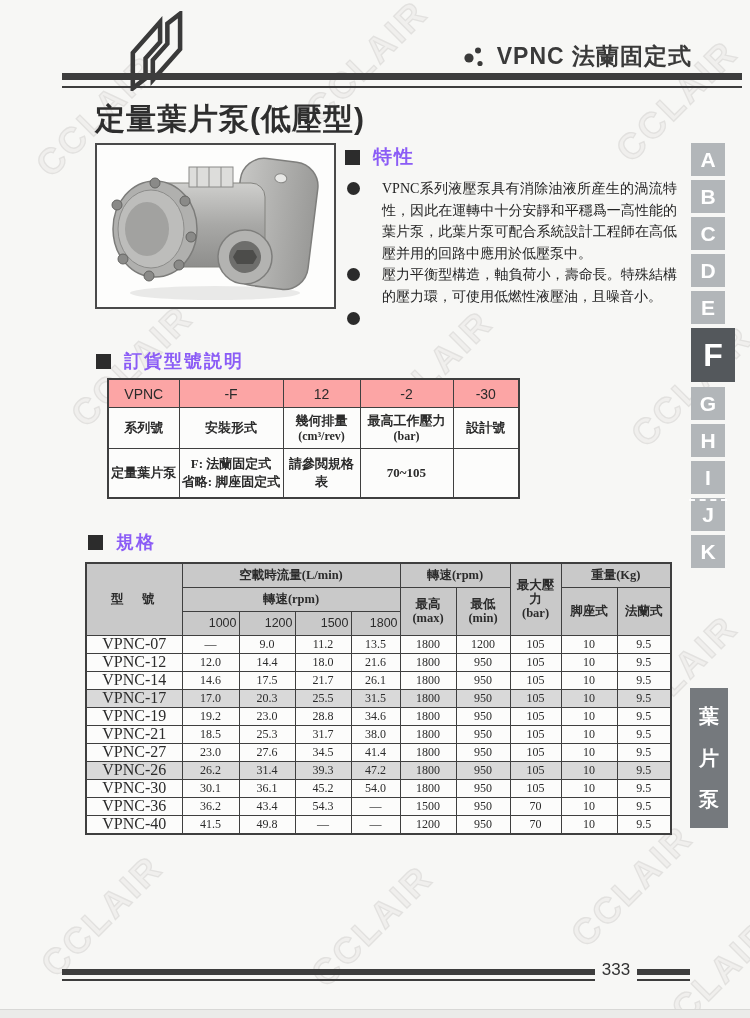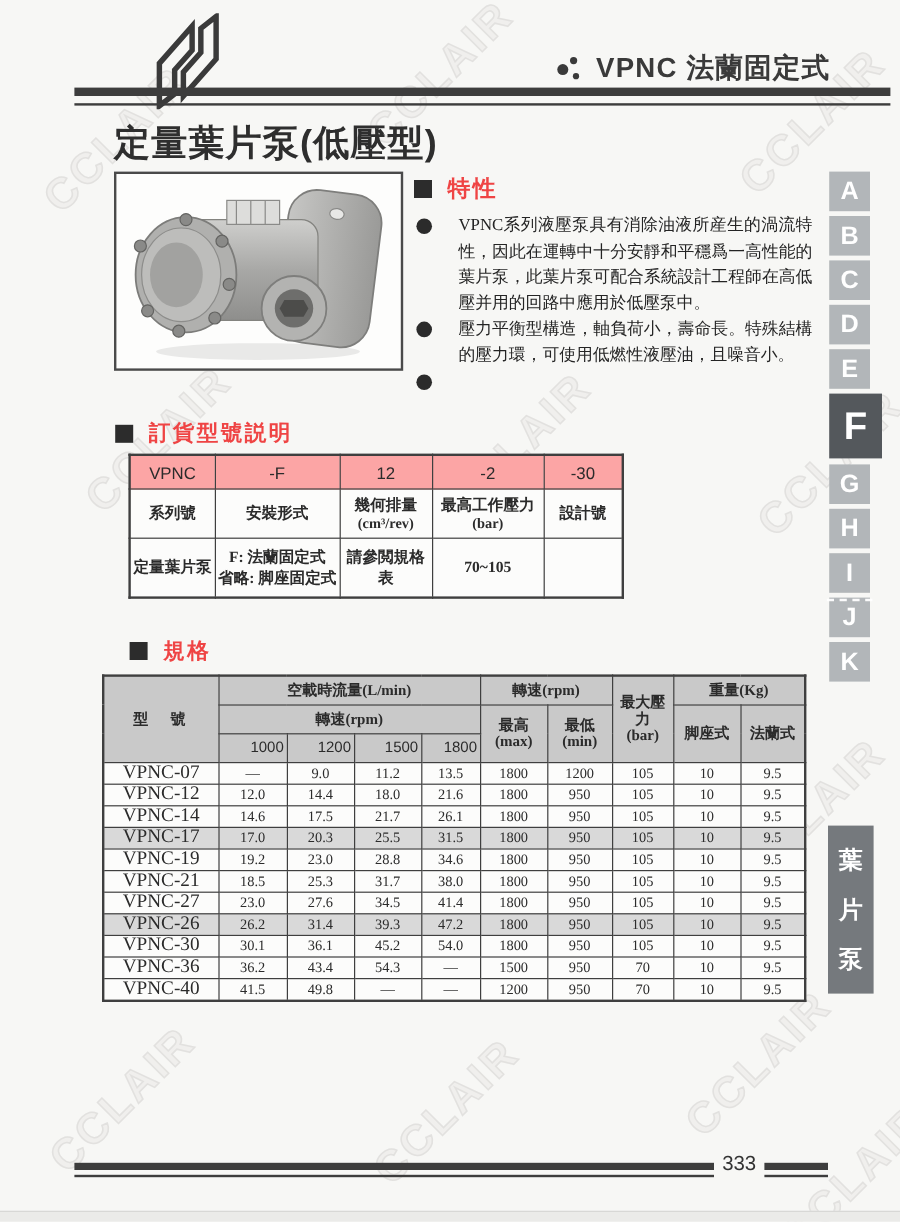--- a/index.html
+++ b/index.html
@@ -28,21 +28,21 @@
   #page-title{left:95px;top:99px;font-size:30px;font-weight:bold;color:#2e2e2e;
               letter-spacing:1px;}
 
   
   #photo-frame{left:95px;top:143px;width:237px;height:162px;background:#fdfdfc;
                border:2px solid #4a4a4a;}
 
   
   .sec-head{display:flex;align-items:center;gap:13px;}
   .sec-square{width:15px;height:15px;background:#2c2c2c;flex:0 0 auto;}
-  .sec-label{font-size:18px;font-weight:bold;color:#ef4444;letter-spacing:2px;}
+  .sec-label{font-size:18px;font-weight:bold;color:#8b5cf6;letter-spacing:2px;}
 
   
   #features{left:345px;top:144px;width:332px;}
   #features .sec-label{font-size:19px;}
   #feature-list{list-style:none;margin:8px 0 0 0;padding:0;}
   #feature-list li{position:relative;padding-left:37px;font-size:14px;line-height:21.6px;
                    text-align:justify;color:#242424;}
   #feature-list li .dot{position:absolute;left:2px;top:4px;width:13px;height:13px;
                         border-radius:50%;background:#2b2b2b;}
 
@@ -235,21 +235,21 @@
           <span class="two-line">省略: 脚座固定式</span>
         </td>
         <td>請參閲規格表</td>
         <td>70~105</td>
         <td></td>
       </tr>
     </tbody>
       </table>
   </div>
 
-  <div class="abs sec-head" style="left:108px;top:530px;align-items:center;">
+  <div class="abs sec-head" style="left:88px;top:530px;align-items:center;">
     <span class="sec-square"></span>
     <span class="sec-label">規格</span>
   </div>
 
   <div id="spec-block" class="abs">
     <table id="spec-table" class="dtable">
       <colgroup>
         <col style="width:96px">
           <col style="width:57px">
           <col style="width:56px">

